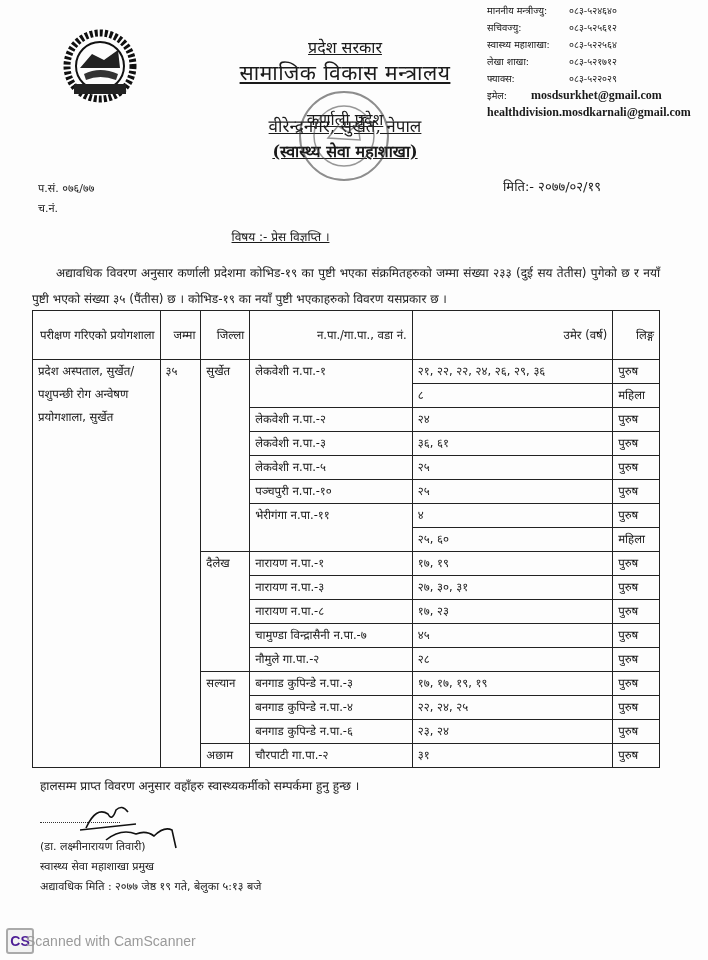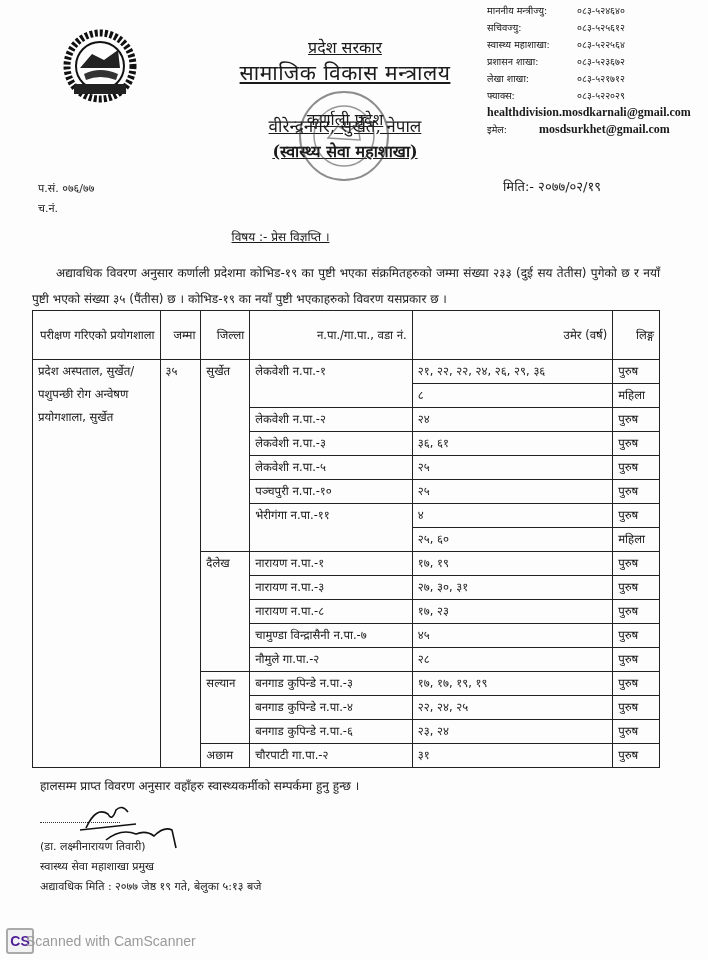--- a/index.html
+++ b/index.html
@@ -11,21 +11,21 @@
   .abs { position: absolute; }
   .logo { left: 62px; top: 28px; width: 76px; height: 76px; }
   .hdr-center { left: 200px; width: 290px; text-align: center; text-decoration: underline; }
   .h-gov { top: 36px; font-size: 16px; }
   .h-min { top: 58px; font-size: 21px; letter-spacing: 0.5px; }
   .h-prov { top: 108px; font-size: 16px; }
   .h-city { top: 114px; font-size: 17px; }
   .h-div { top: 140px; font-size: 16px; font-weight: bold; }
   .stamp { left: 296px; top: 88px; width: 96px; height: 96px; opacity: 0.55; }
   .contacts { left: 487px; top: 2px; font-size: 9.5px; font-family: "DejaVu Sans", sans-serif; }
-  .contact-row { display: flex; height: 17px; align-items: center; gap: 8px; }
+  .contact-row { display: flex; height: 17px; align-items: center; }
   .contact-label { width: 82px; }
   .contact-value { flex: 1; }
   .email-row { font-family: "Liberation Serif", serif; font-weight: bold; font-size: 12px; }
   .email-label { width: 44px; font-family: "DejaVu Sans", sans-serif; font-weight: normal; font-size: 9.5px; }
   .date { left: 503px; top: 177px; font-size: 13px; font-family: "DejaVu Sans", sans-serif; }
   .ref { left: 38px; top: 180px; font-size: 11px; font-family: "DejaVu Sans", sans-serif; }
   .chno { left: 38px; top: 200px; font-size: 11px; font-family: "DejaVu Sans", sans-serif; }
   .subject { left: 0; width: 561px; top: 228px; text-align: center; font-size: 12px; font-family: "DejaVu Sans", sans-serif; }
   .subject span { text-decoration: underline; }
   .para { left: 32px; width: 628px; top: 260px; font-size: 12px; line-height: 26px; text-indent: 24px; text-align: justify; font-family: "DejaVu Sans", sans-serif; }
@@ -82,37 +82,33 @@
   </div>
   <div class="contact-row">
     <span class="contact-label">सचिवज्यु:</span>
     <span class="contact-value">०८३-५२५६१२</span>
   </div>
   <div class="contact-row">
     <span class="contact-label">स्वास्थ्य महाशाखा:</span>
     <span class="contact-value">०८३-५२२५६४</span>
   </div>
   <div class="contact-row">
-    <span class="contact-label">प्रशासन शाखा:</span>
-    <span class="contact-value">०८३-५२३६७२</span>
-  </div>
-  <div class="contact-row">
     <span class="contact-label">लेखा शाखा:</span>
     <span class="contact-value">०८३-५२१७१२</span>
   </div>
   <div class="contact-row">
     <span class="contact-label">फ्याक्स:</span>
     <span class="contact-value">०८३-५२२०२९</span>
-  </div>
-  <div class="contact-row email-row">
-    <span>healthdivision.mosdkarnali@gmail.com</span>
   </div>
   <div class="contact-row email-row">
     <span class="email-label">इमेल:</span>
     <span>mosdsurkhet@gmail.com</span>
+  </div>
+  <div class="contact-row email-row">
+    <span>healthdivision.mosdkarnali@gmail.com</span>
   </div>
 </div>
 
 <div class="abs date">मिति:- २०७७/०२/१९</div>
 <div class="abs ref">प.सं. ०७६/७७</div>
 <div class="abs chno">च.नं.</div>
 
 <div class="abs subject"><span>विषय :- प्रेस विज्ञप्ति ।</span></div>
 
 <div class="abs para">अद्यावधिक विवरण अनुसार कर्णाली प्रदेशमा कोभिड-१९ का पुष्टी भएका संक्रमितहरुको जम्मा संख्या २३३ (दुई सय तेतीस) पुगेको छ र नयाँ पुष्टी भएको संख्या ३५ (पैंतीस) छ । कोभिड-१९ का नयाँ पुष्टी भएकाहरुको विवरण यसप्रकार छ ।</div>

